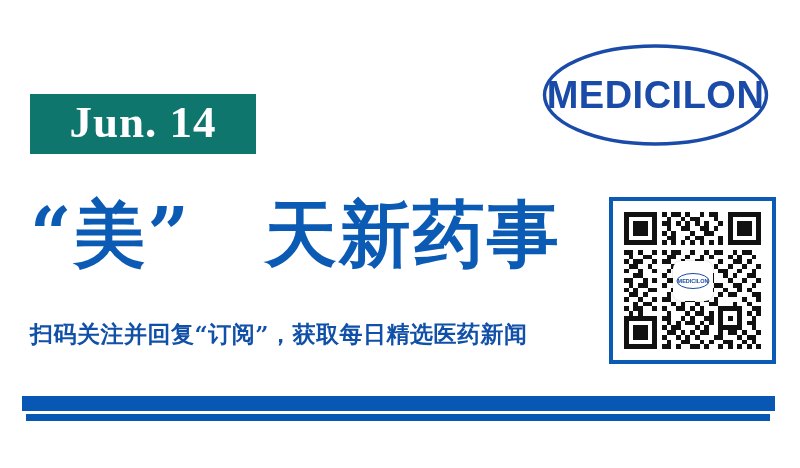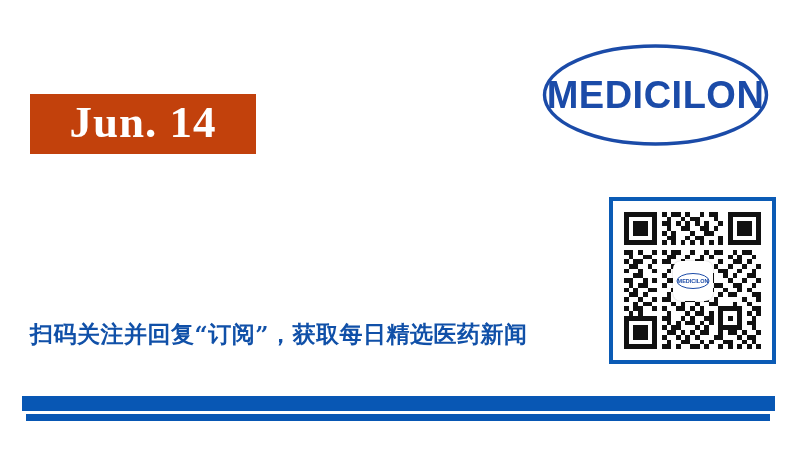--- a/index.html
+++ b/index.html
@@ -19,21 +19,21 @@
     overflow: hidden;
   }
 
   
   #date-badge {
     position: absolute;
     left: 30px;
     top: 94px;
     width: 226px;
     height: 60px;
-    background: #c2410c;
+    background: #0f766e;
     display: flex;
     align-items: center;
     justify-content: center;
   }
   #date-badge-label {
     font-family: "Liberation Serif", "DejaVu Serif", serif;
     font-weight: 700;
     font-size: 45px;
     line-height: 1;
     color: #ffffff;
@@ -145,20 +145,23 @@
 </style>
 </head>
 <body>
 
 <div id="banner">
 
   <div id="date-badge">
     <span id="date-badge-label">Jun. 14</span>
   </div>
 
+  <div id="headline">
+    <span id="headline-text">“美”　天新药事</span>
+  </div>
 
   <div id="subtitle">
     <span id="subtitle-text">扫码关注并回复“订阅”，获取每日精选医药新闻</span>
   </div>
 
   <div id="brand-logo">
     <svg viewBox="0 0 229 104" xmlns="http://www.w3.org/2000/svg">
       <ellipse cx="114.5" cy="52" rx="111" ry="49" fill="#ffffff" stroke="#1b4ba8" stroke-width="3.4"></ellipse>
       <text x="114.5" y="52" text-anchor="middle" dominant-baseline="central" font-family="Liberation Sans, sans-serif" font-weight="700" font-size="38" fill="#1b4ba8" letter-spacing="0.5">MEDICILON</text>
     </svg>

